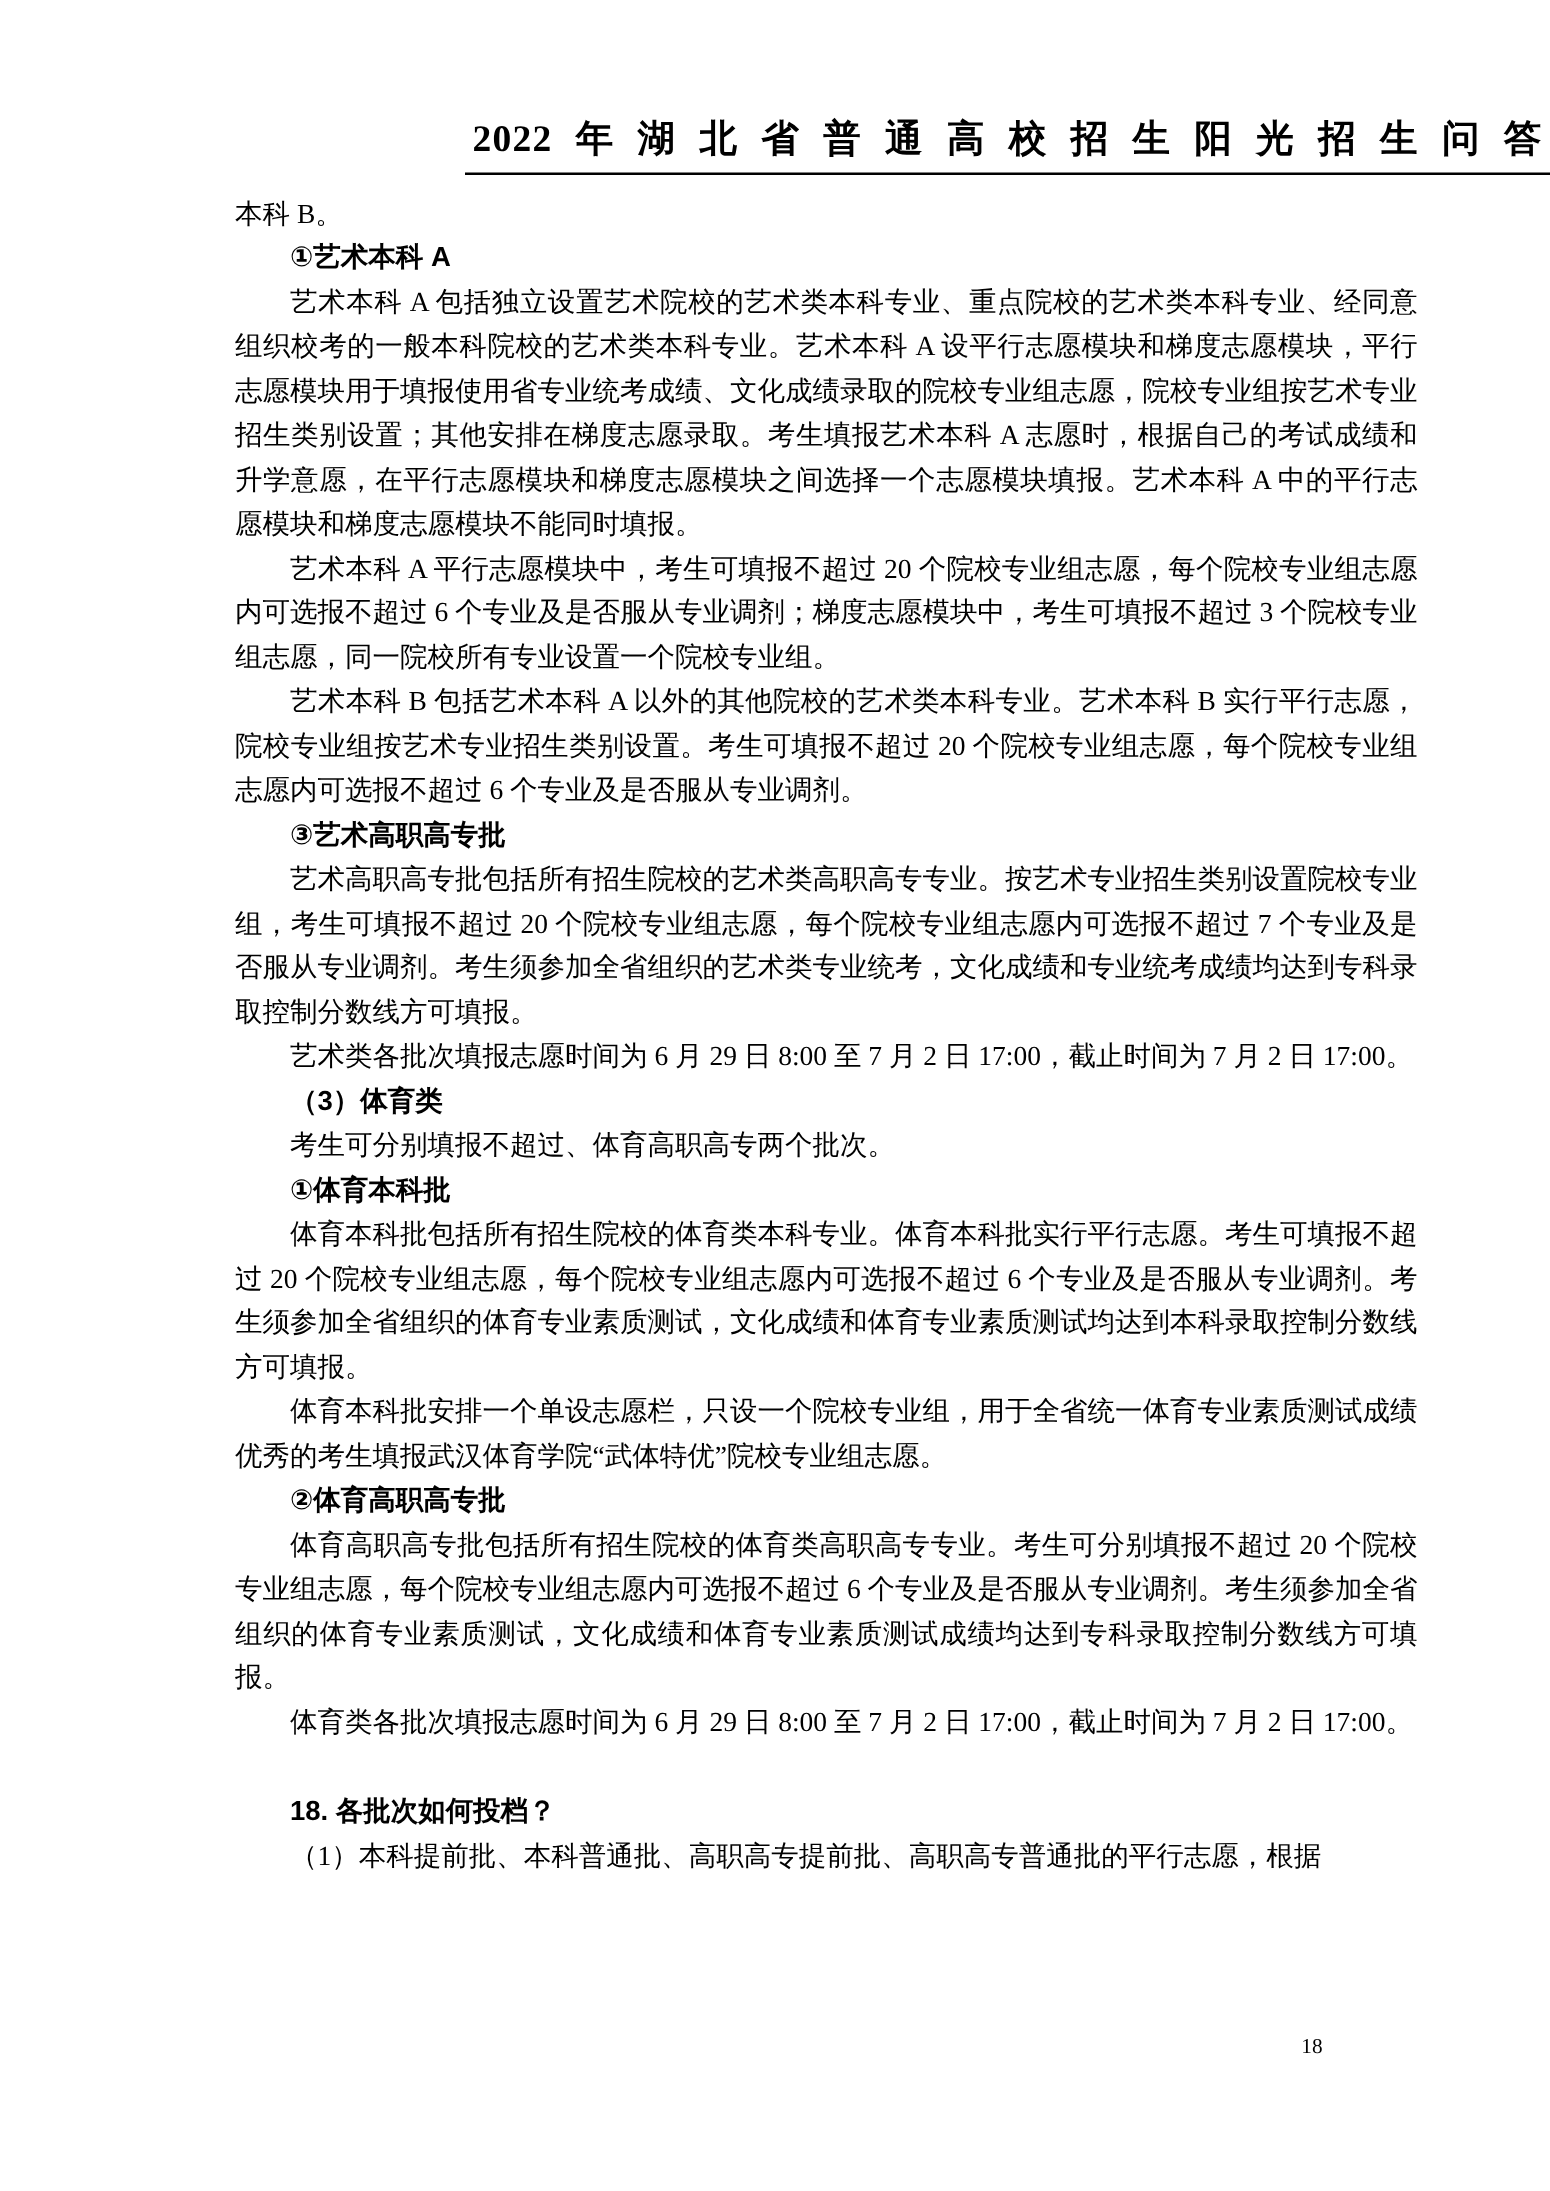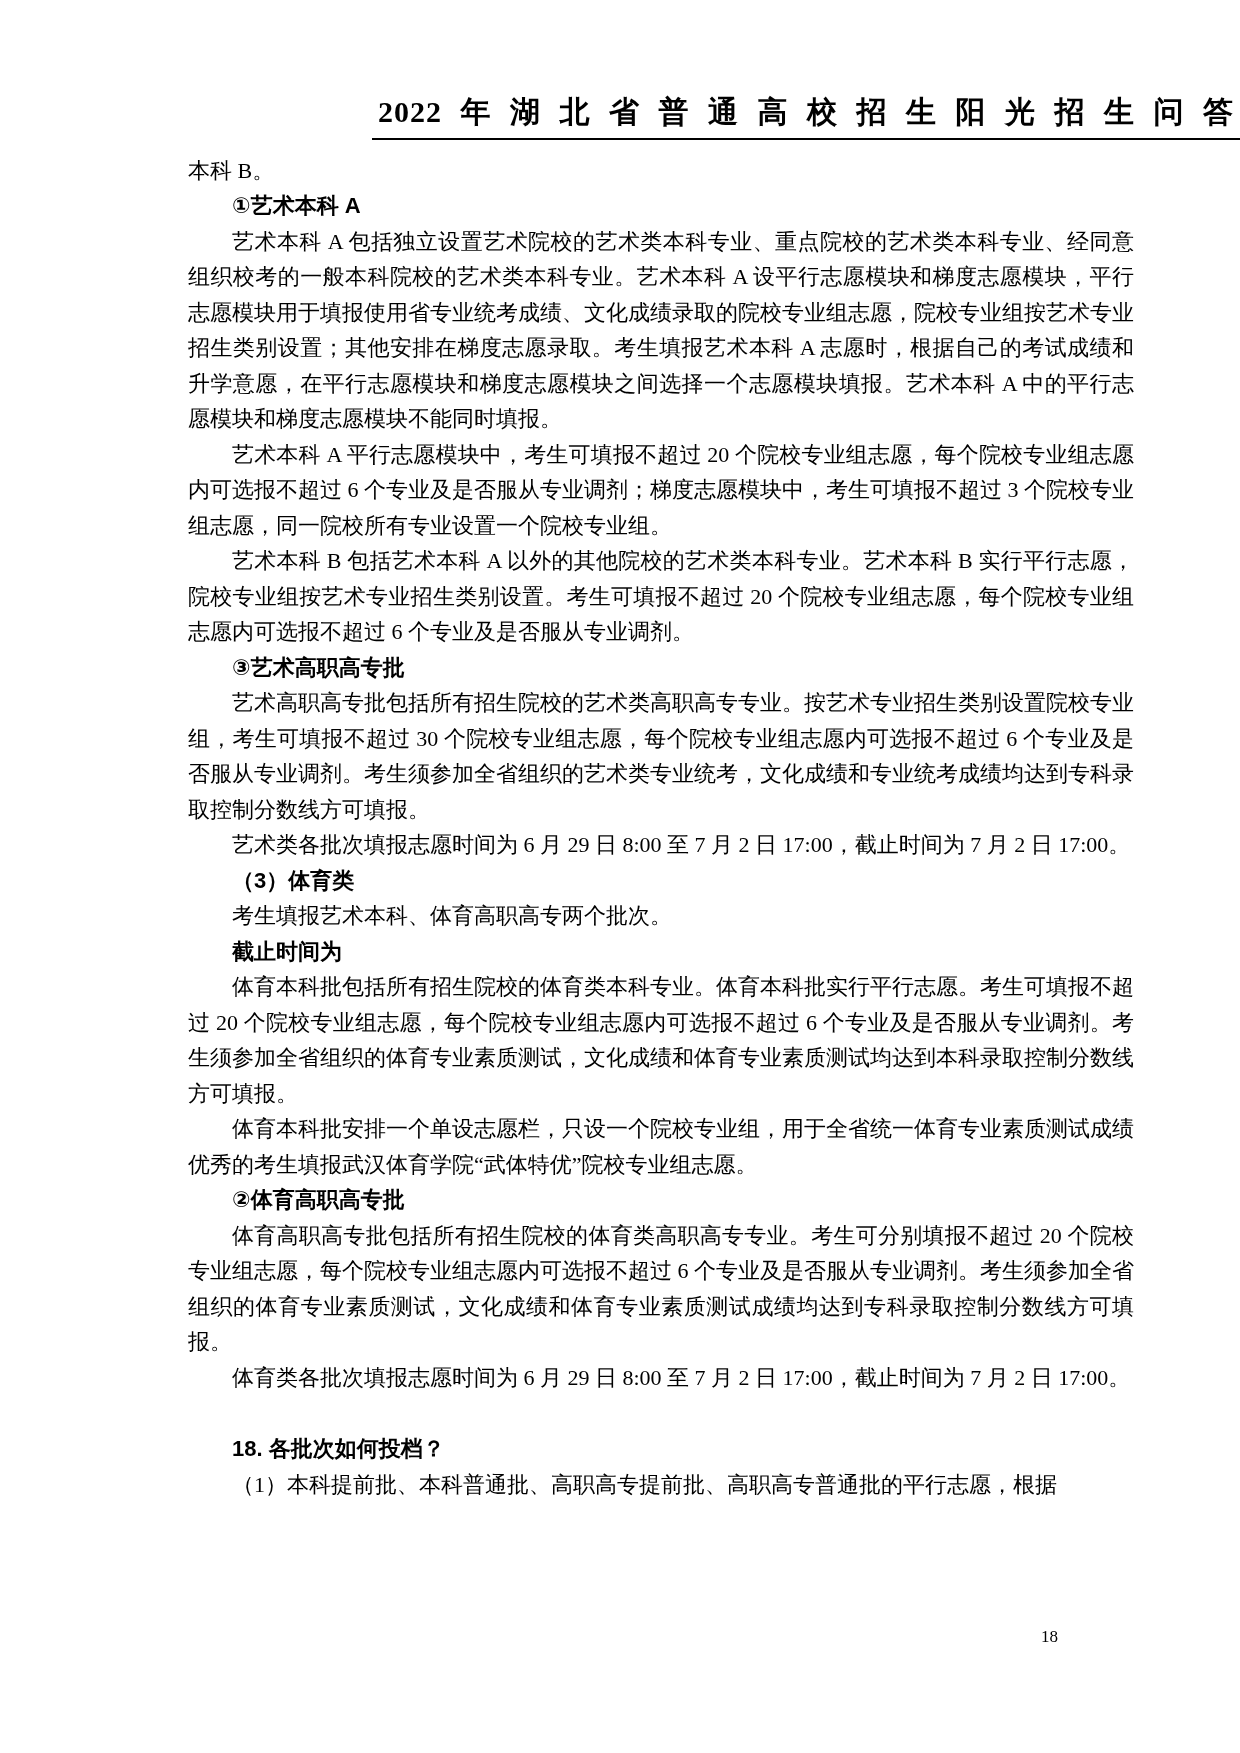--- a/index.html
+++ b/index.html
@@ -85,29 +85,29 @@
 
     <p class="para">艺术本科 A 包括独立设置艺术院校的艺术类本科专业、重点院校的艺术类本科专业、经同意组织校考的一般本科院校的艺术类本科专业。艺术本科 A 设平行志愿模块和梯度志愿模块，平行志愿模块用于填报使用省专业统考成绩、文化成绩录取的院校专业组志愿，院校专业组按艺术专业招生类别设置；其他安排在梯度志愿录取。考生填报艺术本科 A 志愿时，根据自己的考试成绩和升学意愿，在平行志愿模块和梯度志愿模块之间选择一个志愿模块填报。艺术本科 A 中的平行志愿模块和梯度志愿模块不能同时填报。</p>
 
     <p class="para">艺术本科 A 平行志愿模块中，考生可填报不超过 20 个院校专业组志愿，每个院校专业组志愿内可选报不超过 6 个专业及是否服从专业调剂；梯度志愿模块中，考生可填报不超过 3 个院校专业组志愿，同一院校所有专业设置一个院校专业组。</p>
 
 
     <p class="para">艺术本科 B 包括艺术本科 A 以外的其他院校的艺术类本科专业。艺术本科 B 实行平行志愿，院校专业组按艺术专业招生类别设置。考生可填报不超过 20 个院校专业组志愿，每个院校专业组志愿内可选报不超过 6 个专业及是否服从专业调剂。</p>
 
     <h3 class="heading">③艺术高职高专批</h3>
 
-    <p class="para">艺术高职高专批包括所有招生院校的艺术类高职高专专业。按艺术专业招生类别设置院校专业组，考生可填报不超过 30 个院校专业组志愿，每个院校专业组志愿内可选报不超过 6 个专业及是否服从专业调剂。考生须参加全省组织的艺术类专业统考，文化成绩和专业统考成绩均达到专科录取控制分数线方可填报。</p>
+    <p class="para">艺术高职高专批包括所有招生院校的艺术类高职高专专业。按艺术专业招生类别设置院校专业组，考生可填报不超过 20 个院校专业组志愿，每个院校专业组志愿内可选报不超过 7 个专业及是否服从专业调剂。考生须参加全省组织的艺术类专业统考，文化成绩和专业统考成绩均达到专科录取控制分数线方可填报。</p>
 
     <p class="para">艺术类各批次填报志愿时间为 6 月 29 日 8:00 至 7 月 2 日 17:00，截止时间为 7 月 2 日 17:00。</p>
 
     <h3 class="heading">（3）体育类</h3>
 
-    <p class="para">考生填报艺术本科、体育高职高专两个批次。</p>
+    <p class="para">考生可分别填报不超过、体育高职高专两个批次。</p>
 
-    <h3 class="heading">截止时间为</h3>
+    <h3 class="heading">①体育本科批</h3>
 
     <p class="para">体育本科批包括所有招生院校的体育类本科专业。体育本科批实行平行志愿。考生可填报不超过 20 个院校专业组志愿，每个院校专业组志愿内可选报不超过 6 个专业及是否服从专业调剂。考生须参加全省组织的体育专业素质测试，文化成绩和体育专业素质测试均达到本科录取控制分数线方可填报。</p>
 
     <p class="para">体育本科批安排一个单设志愿栏，只设一个院校专业组，用于全省统一体育专业素质测试成绩优秀的考生填报武汉体育学院“武体特优”院校专业组志愿。</p>
 
     <h3 class="heading">②体育高职高专批</h3>
 
     <p class="para">体育高职高专批包括所有招生院校的体育类高职高专专业。考生可分别填报不超过 20 个院校专业组志愿，每个院校专业组志愿内可选报不超过 6 个专业及是否服从专业调剂。考生须参加全省组织的体育专业素质测试，文化成绩和体育专业素质测试成绩均达到专科录取控制分数线方可填报。</p>
 
     <p class="para">体育类各批次填报志愿时间为 6 月 29 日 8:00 至 7 月 2 日 17:00，截止时间为 7 月 2 日 17:00。</p>

